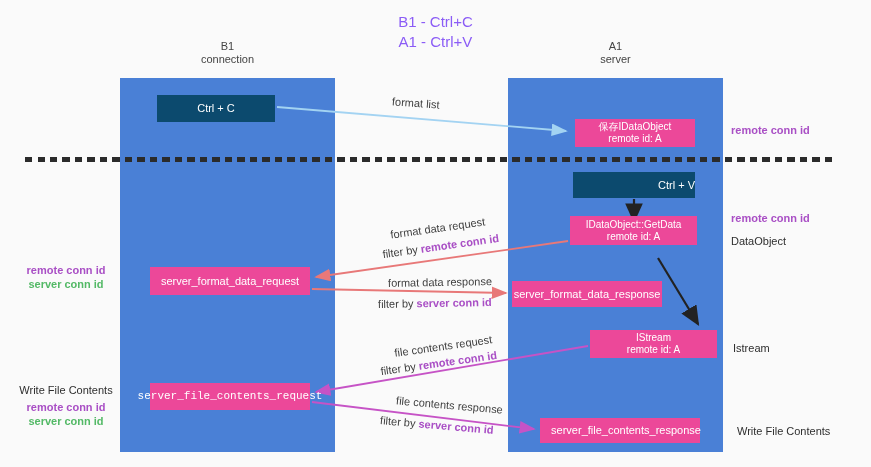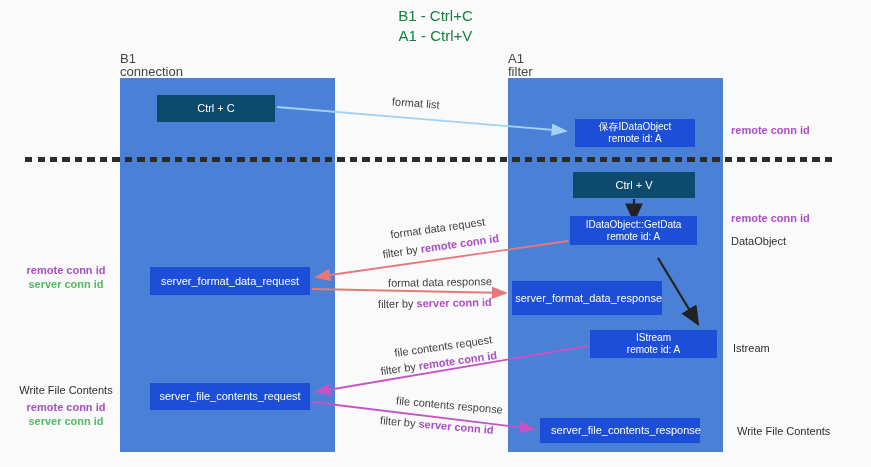--- a/index.html
+++ b/index.html
@@ -6,56 +6,56 @@
   body{
     width:871px;height:467px;
     background:#fafafa;
     font-family:"Liberation Sans","DejaVu Sans",sans-serif;
     color:#3a3a3a;
     overflow:hidden;
     position:relative;
   }
   .canvas{position:absolute;left:0;top:0;width:871px;height:467px;}
   .title{
-    position:absolute;left:0;top:6px;width:871px;
-    text-align:center;font-size:15px;line-height:20px;color:#15803d;
+    position:absolute;left:0;top:12px;width:871px;
+    text-align:center;font-size:15px;line-height:20px;color:#8b5cf6;
   }
   .lane-header{
-    position:absolute;top:52px;width:215px;
-    text-align:left;font-size:13px;line-height:13px;color:#444;
+    position:absolute;top:40px;width:215px;
+    text-align:center;font-size:11px;line-height:13px;color:#444;
   }
   .lane-header.b1{left:120px;}
   .lane-header.a1{left:508px;}
   .lane{
     position:absolute;top:78px;width:215px;height:374px;
     background:#4a80d6;
   }
   .lane.b1{left:120px;}
   .lane.a1{left:508px;}
   .dashline{
     position:absolute;left:25px;top:157px;width:808px;height:5px;
     background:repeating-linear-gradient(90deg,#2b2b2b 0 7px,transparent 7px 12.5px);
   }
   .box{
     position:absolute;display:flex;flex-direction:column;
     align-items:center;justify-content:center;
     color:#fff;font-size:11px;line-height:13px;text-align:center;
     box-sizing:border-box;white-space:nowrap;
   }
   .box.green{background:#0c4a6e;}
-  .box.orange{background:#1d4ed8;}
+  .box.orange{background:#ec4899;}
   .box.two{font-size:10px;line-height:12px;}
   .b-ctrlc{left:157px;top:95px;width:118px;height:27px;}
   .b-save{left:575px;top:119px;width:120px;height:28px;}
-  .b-ctrlv{left:573px;top:172px;width:122px;height:26px;}
+  .b-ctrlv{left:573px;top:172px;width:122px;height:26px;align-items:flex-end;}
   .b-getdata{left:570px;top:216px;width:127px;height:29px;}
   .b-fmtreq{left:150px;top:267px;width:160px;height:28px;}
-  .b-fmtresp{left:512px;top:281px;width:150px;height:34px;align-items:flex-end;}
+  .b-fmtresp{left:512px;top:281px;width:150px;height:26px;}
   .b-istream{left:590px;top:330px;width:127px;height:28px;}
-  .b-filereq{left:150px;top:383px;width:160px;height:27px;}
+  .b-filereq{left:150px;top:383px;width:160px;height:27px;font-family:Liberation Mono, monospace;}
   .b-fileresp{left:540px;top:418px;width:160px;height:25px;padding-left:12px;}
   .flowlabel{
     position:absolute;font-size:11px;color:#3f3f3f;white-space:nowrap;
   }
   .purple{color:#a94fc5;font-weight:bold;}
   .greenlbl{color:#53b966;font-weight:bold;}
   .blacklbl{color:#2e2e2e;font-weight:normal;}
   .side{
     position:absolute;font-size:11px;white-space:nowrap;line-height:14px;
   }
@@ -75,21 +75,21 @@
     <div>B1 - Ctrl+C</div>
     <div>A1 - Ctrl+V</div>
   </div>
 
   <div class="lane-header b1">
     <div>B1</div>
     <div>connection</div>
   </div>
   <div class="lane-header a1">
     <div>A1</div>
-    <div>filter</div>
+    <div>server</div>
   </div>
 
   <div class="lane b1"></div>
   <div class="lane a1"></div>
 
   <div class="dashline"></div>
 
   <svg class="arrows" viewBox="0 0 871 467">
     <defs>
       <marker id="m-lblue" markerWidth="9" markerHeight="7" refX="8" refY="3.5" orient="auto">

